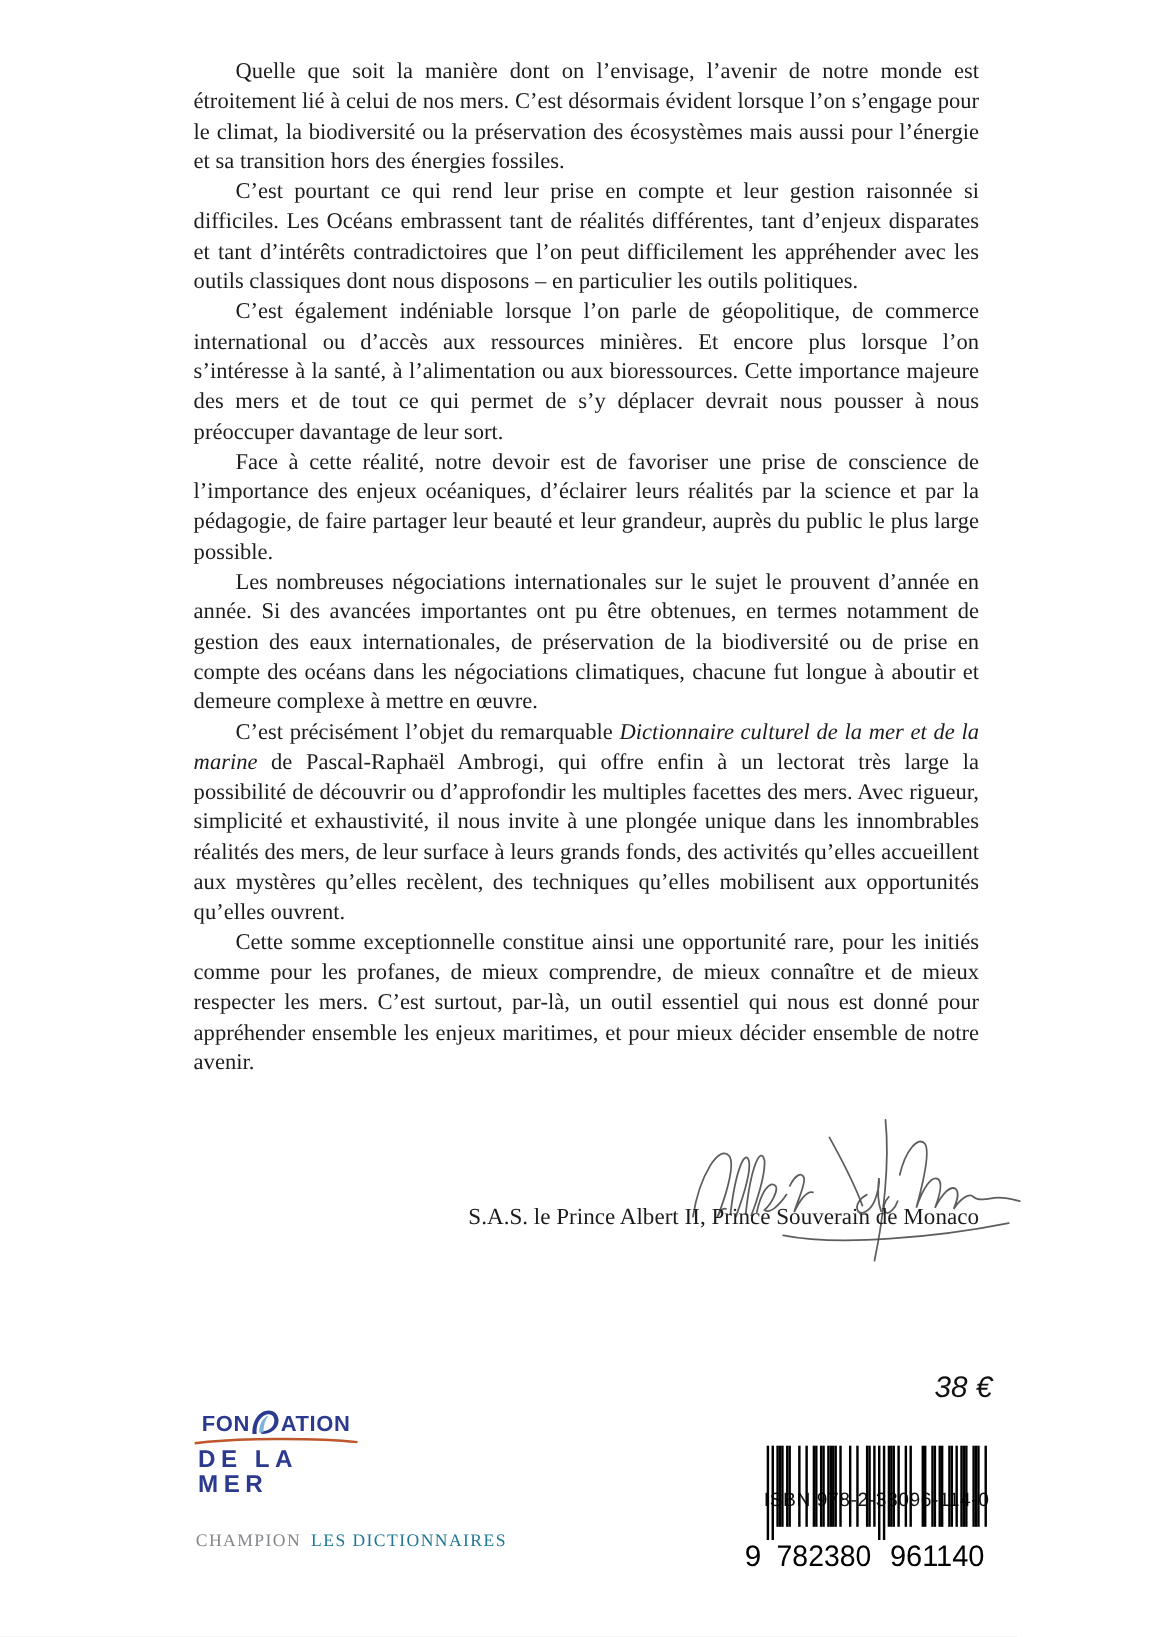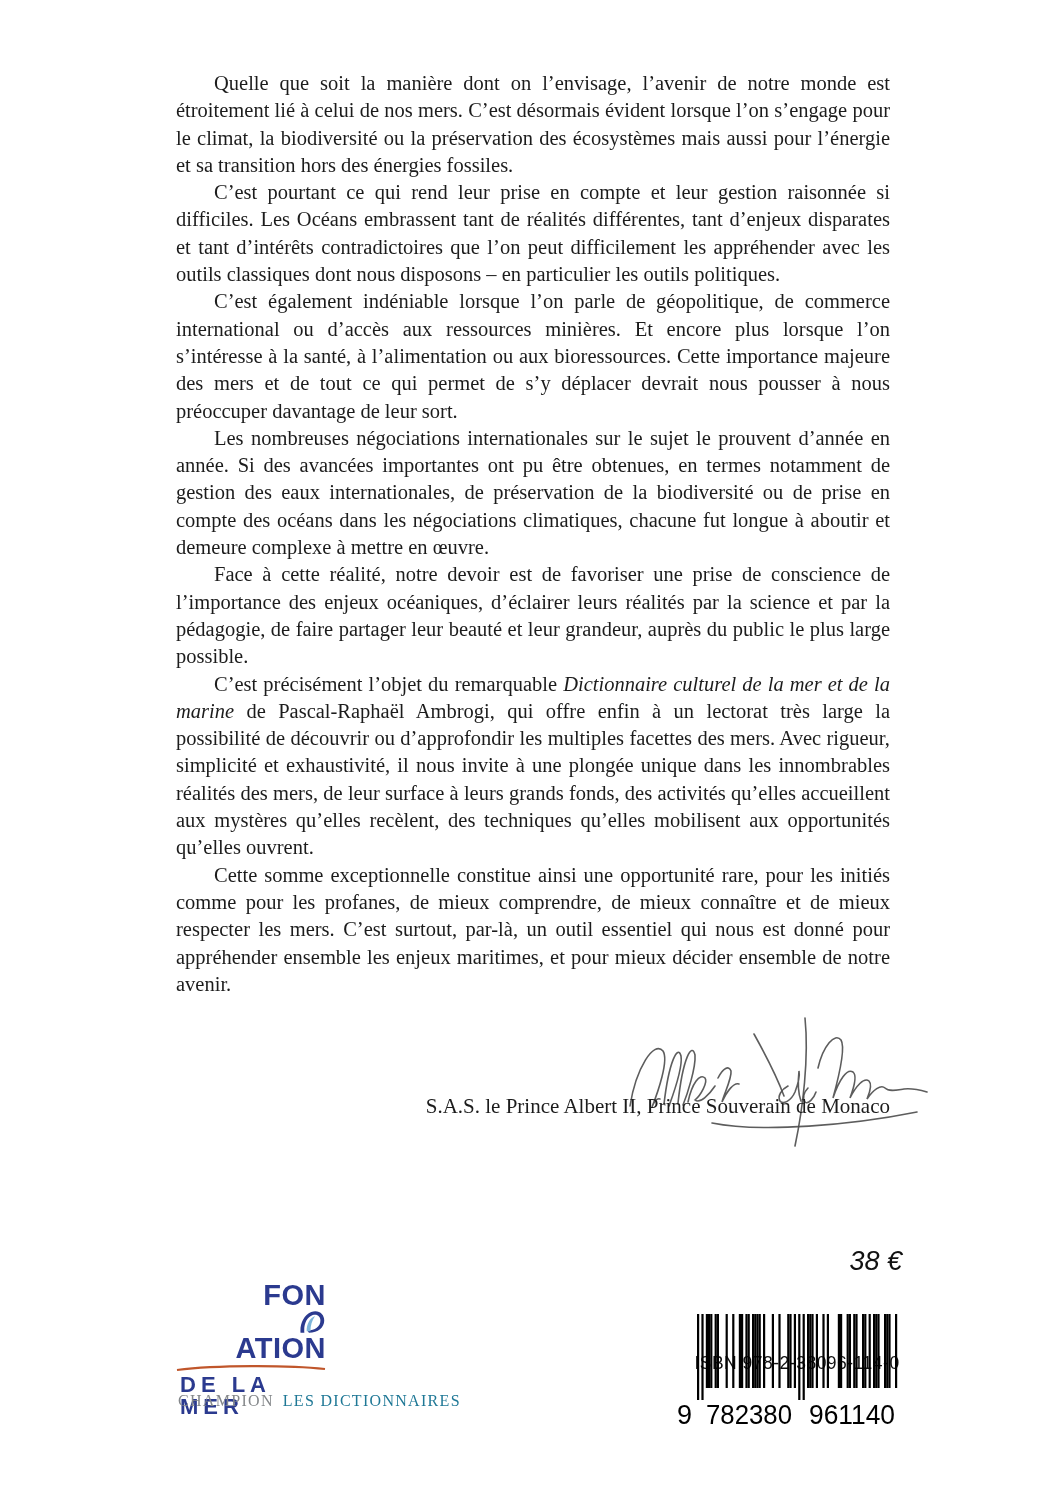--- a/index.html
+++ b/index.html
@@ -7,21 +7,21 @@
     --teal:#1f7896; --gray:#84878a; --ink:#1c1c1c;
   }
   html,body{margin:0;padding:0;background:#e8e8e8;}
   .page{
     position:relative; width:1064px; height:1488px; background:#ffffff;
     margin:0 auto; overflow:hidden;
     font-family:"Liberation Serif","DejaVu Serif",serif; color:var(--ink);
   }
   
   .preface{
-    position:absolute; left:176px; top:70px; width:714px;
+    position:absolute; left:176px; top:52px; width:714px;
     font-size:20.5px; line-height:27.3px; text-align:justify;
   }
   .preface p{margin:0; text-indent:38px;}
   .preface i{font-style:italic;}
   
   .signature{position:absolute; left:612px; top:1006px;}
   .signature path{fill:none; stroke:#4b4b4b; stroke-width:1.6; stroke-linecap:round; opacity:.9;}
   .attribution{
     position:absolute; left:176px; top:1094px; width:714px;
     text-align:right; font-size:21px;
@@ -42,21 +42,21 @@
   .barcode text{
     font-family:"Liberation Sans","DejaVu Sans",sans-serif; font-size:27px; fill:#000;
   }
   
   .logo{
     position:absolute; left:176px; top:1281px; width:150px;
     font-family:"Liberation Sans","DejaVu Sans",sans-serif; color:var(--navy);
   }
   .logo-top{
     display:flex; align-items:flex-end; justify-content:center;
-    font-size:29px; font-weight:600; letter-spacing:.5px; line-height:1;flex-direction:column;
+    font-size:20px; font-weight:600; letter-spacing:.5px; line-height:1;
   }
   .logo-top .sail{margin:0 1px 0 1px;}
   .logo-wave{display:block; margin:1px 0 0 0;}
   .logo-bottom{
     font-size:22px; font-weight:600; letter-spacing:5px; text-align:left;
     margin-top:2px; line-height:1; padding-left:4px;
   }
   
   .imprint{
     position:absolute; left:178px; top:1392px;
@@ -67,22 +67,22 @@
 </style>
 </head>
 <body>
 
 <div class="page">
 
   <div class="preface" id="preface">
       <p><span>Quelle que soit la manière dont on l’envisage, l’avenir de notre monde est étroitement lié à celui de nos mers. C’est désormais évident lorsque l’on s’engage pour le climat, la biodiversité ou la préservation des écosystèmes mais aussi pour l’énergie et sa transition hors des énergies fossiles.</span></p>
       <p><span>C’est pourtant ce qui rend leur prise en compte et leur gestion raisonnée si difficiles. Les Océans embrassent tant de réalités différentes, tant d’enjeux disparates et tant d’intérêts contradictoires que l’on peut difficilement les appréhender avec les outils classiques dont nous disposons – en particulier les outils politiques.</span></p>
       <p><span>C’est également indéniable lorsque l’on parle de géopolitique, de commerce international ou d’accès aux ressources minières. Et encore plus lorsque l’on s’intéresse à la santé, à l’alimentation ou aux bioressources. Cette importance majeure des mers et de tout ce qui permet de s’y déplacer devrait nous pousser à nous préoccuper davantage de leur sort.</span></p>
+      <p><span>Face à cette réalité, notre devoir est de favoriser une prise de conscience de l’importance des enjeux océaniques, d’éclairer leurs réalités par la science et par la pédagogie, de faire partager leur beauté et leur grandeur, auprès du public le plus large possible.</span></p>
       <p><span>Les nombreuses négociations internationales sur le sujet le prouvent d’année en année. Si des avancées importantes ont pu être obtenues, en termes notamment de gestion des eaux internationales, de préservation de la biodiversité ou de prise en compte des océans dans les négociations climatiques, chacune fut longue à aboutir et demeure complexe à mettre en œuvre.</span></p>
-      <p><span>Face à cette réalité, notre devoir est de favoriser une prise de conscience de l’importance des enjeux océaniques, d’éclairer leurs réalités par la science et par la pédagogie, de faire partager leur beauté et leur grandeur, auprès du public le plus large possible.</span></p>
       <p><span>C’est précisément l’objet du remarquable </span><i>Dictionnaire culturel de la mer et de la marine</i><span> de Pascal-Raphaël Ambrogi, qui offre enfin à un lectorat très large la possibilité de découvrir ou d’approfondir les multiples facettes des mers. Avec rigueur, simplicité et exhaustivité, il nous invite à une plongée unique dans les innombrables réalités des mers, de leur surface à leurs grands fonds, des activités qu’elles accueillent aux mystères qu’elles recèlent, des techniques qu’elles mobilisent aux opportunités qu’elles ouvrent.</span></p>
       <p><span>Cette somme exceptionnelle constitue ainsi une opportunité rare, pour les initiés comme pour les profanes, de mieux comprendre, de mieux connaître et de mieux respecter les mers. C’est surtout, par-là, un outil essentiel qui nous est donné pour appréhender ensemble les enjeux maritimes, et pour mieux décider ensemble de notre avenir.</span></p>
     </div>
 
   <svg class="signature" width="330" height="145" viewBox="0 0 330 145" aria-label="Albert de Monaco">
     <path d="M18,100 C24,62 42,34 51,45 C57,54 46,86 40,101 C42,96 45,92 48,93"></path>
     <path d="M52,98 C57,55 66,38 69,50 C71,62 61,89 57,100"></path>
     <path d="M66,97 C71,51 80,36 83,49 C84,62 75,89 71,99"></path>
     <path d="M76,96 C80,77 88,67 93,72 C96,76 89,89 83,94 C88,98 97,89 103,80"></path>
     <path d="M106,72 C111,62 117,59 119,65 C120,72 112,88 110,96 C115,85 122,76 127,78"></path>

